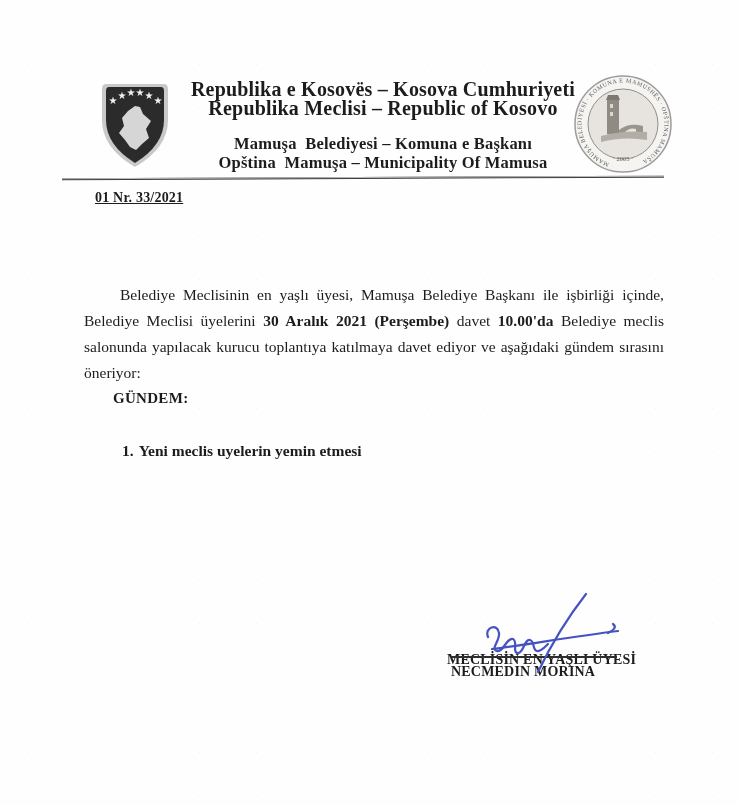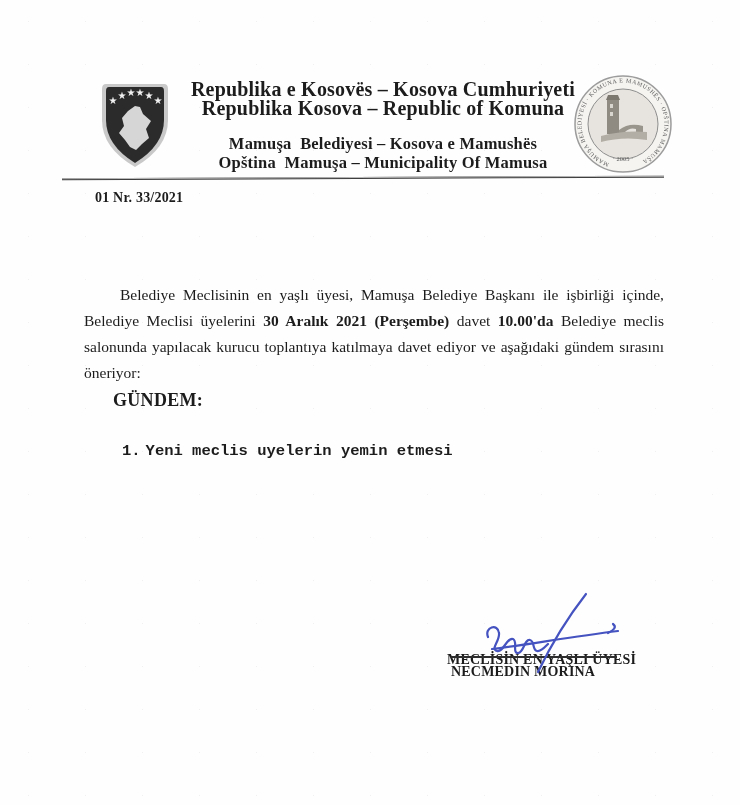--- a/index.html
+++ b/index.html
@@ -33,36 +33,37 @@
   .header-rule {
     position: absolute; left: 62px; top: 177px; width: 602px; height: 2px;
     background: #3e3e3e; border-top: 1px solid #b9b9b9;
     transform: rotate(-0.25deg);
   }
   
   .ref-block {
     position: absolute; left: 95px; top: 189px;
     font-weight: bold; font-size: 14px; line-height: 17px;
     letter-spacing: 0.2px;
+    text-decoration: underline;
   }
   
   .body-par {
     position: absolute; left: 84px; top: 282px; width: 580px;
     font-size: 15.5px; line-height: 26px; text-align: justify;
     text-indent: 36px;
   }
   .body-par .b { font-weight: bold; }
   
   .agenda-heading {
     position: absolute; left: 113px; top: 390px;
-    font-weight: bold; font-size: 18px; letter-spacing: 0.3px;
+    font-weight: bold; font-size: 15px; letter-spacing: 0.3px;
   }
   .agenda-list {
     position: absolute; left: 122px; top: 438px;
-    font-size: 15.5px; line-height: 26px; font-family: Liberation Mono, monospace;
+    font-size: 15.5px; line-height: 26px;
   }
   .agenda-item { font-weight: bold; }
   .agenda-item .num { display: inline-block; margin-right: 5px; }
   .agenda-item:nth-child(2) .num { font-weight: normal; }
   
   .sig-title {
     position: absolute; left: 447px; top: 652px;
     font-weight: bold; font-size: 14px; letter-spacing: 0.2px;
   }
   .sig-line {
@@ -103,23 +104,23 @@
         <text x="44" y="20">★</text>
         <text x="53" y="23">★</text>
         <text x="62" y="28">★</text>
       </g>
       <path d="M39,30 L32,35 L26,42 L28,50 L23,57 L29,64 L34,71 L40,74 L46,68 L53,62 L50,53 L55,45 L47,38 L44,31 Z" fill="#d6d6d6"></path>
     </svg>
   </div>
 
   <div class="header-text">
     <div class="hdr-line l1">Republika e Kosovës – Kosova Cumhuriyeti</div>
-    <div class="hdr-line l2">Republika Kosova – Republic of Komuna</div>
+    <div class="hdr-line l2">Republika Meclisi – Republic of Kosovo</div>
     <div class="hdr-gap"></div>
-    <div class="hdr-line l3">Mamuşa  Belediyesi – Kosova e Mamushës</div>
+    <div class="hdr-line l3">Mamuşa  Belediyesi – Komuna e Başkanı</div>
     <div class="hdr-line l4">Opština  Mamuşa – Municipality Of Mamusa</div>
   </div>
 
   <div class="emblem-right">
     <svg viewBox="0 0 100 100" width="100" height="100">
       <circle cx="50" cy="50" r="48" fill="#f5f4f1" stroke="#9c9c9c" stroke-width="1.5"></circle>
       <circle cx="50" cy="50" r="35" fill="#e7e4df" stroke="#8e8e8e" stroke-width="1"></circle>
       <defs>
         <path id="ringPath" d="M50,91.5 A41.5,41.5 0 1,1 50.01,91.5"></path>
       </defs>

